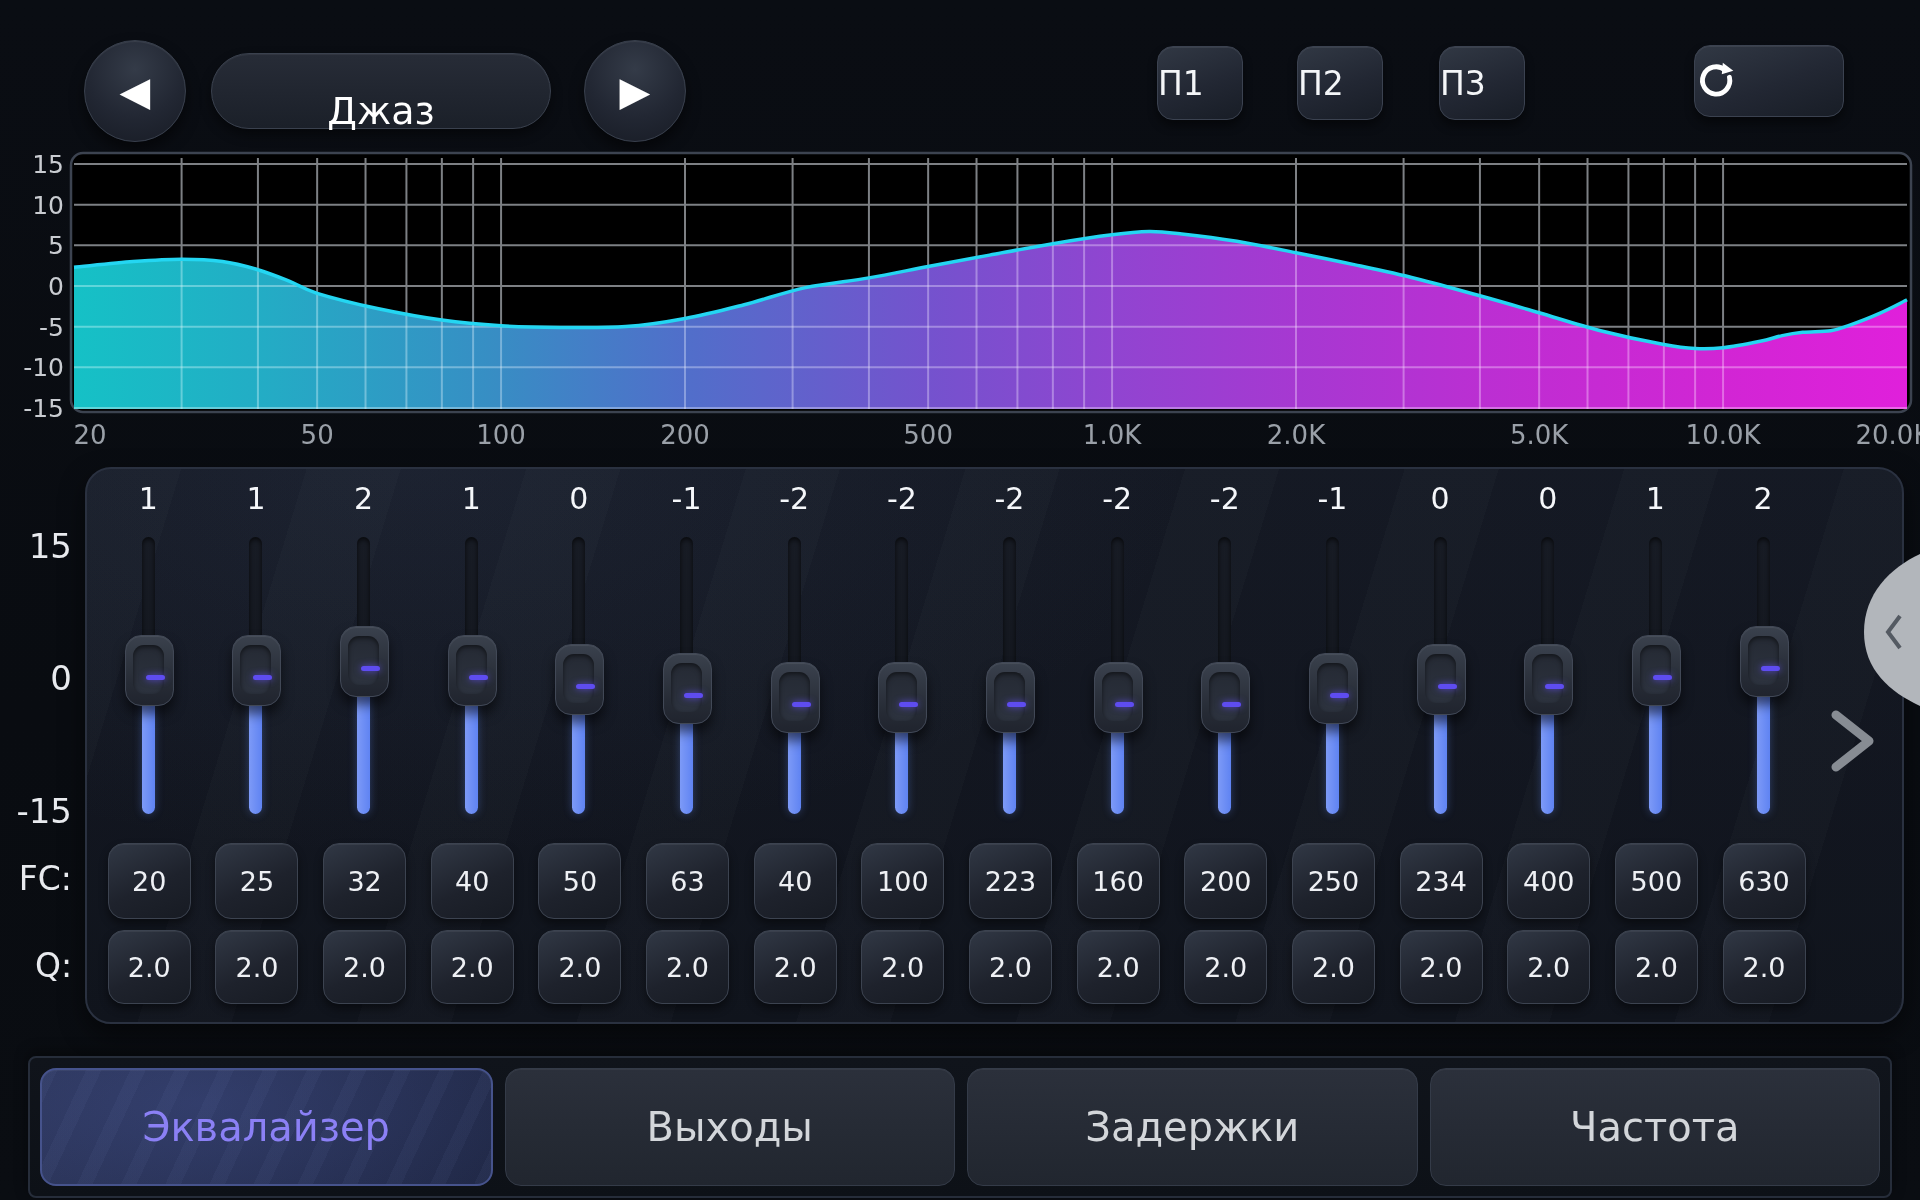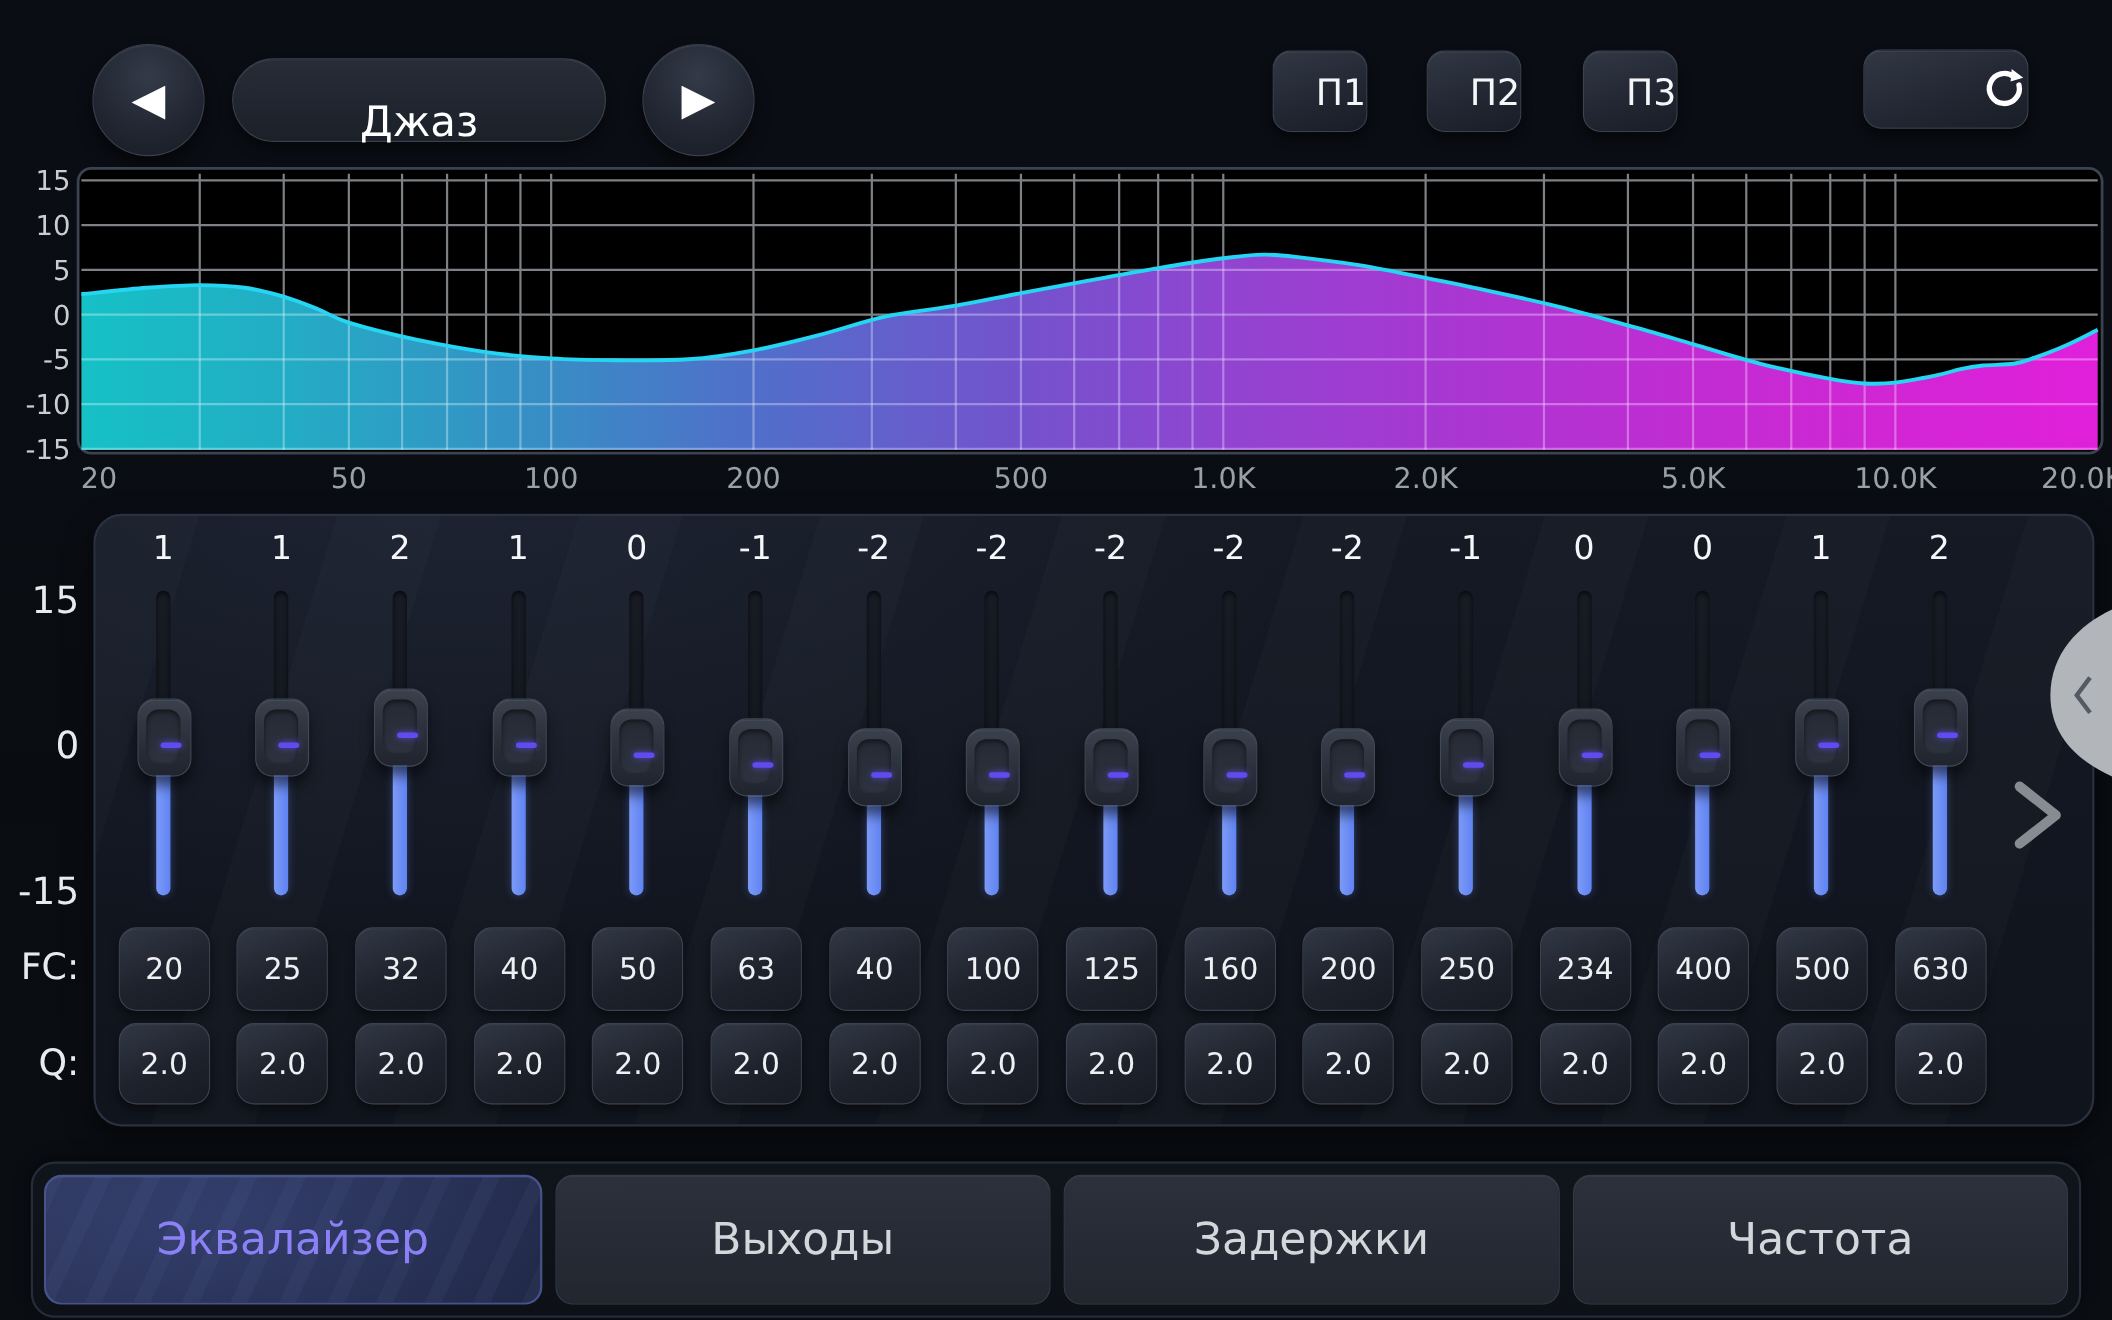--- a/index.html
+++ b/index.html
@@ -12,21 +12,21 @@
     background:radial-gradient(circle at 50% 28%,#343b48 0%,#222733 55%,#171b24 100%);
     box-shadow:0 8px 14px rgba(0,0,0,.5), inset 0 1px 1px rgba(255,255,255,.08);
     border:1px solid #39404d;display:flex;align-items:center;justify-content:center;}
   .circle-btn span{font-size:40px;color:#ffffff;line-height:1;}
   .pill{border-radius:40px;background:linear-gradient(180deg,#272c37 0%,#1b2029 100%);
     border:1.5px solid #3a414e;box-shadow:0 6px 12px rgba(0,0,0,.45), inset 0 1px 1px rgba(255,255,255,.06);
     display:flex;align-items:center;justify-content:center;}
   .pill .preset{font-size:38px;color:#ffffff;margin-top:40px;}
   .sq-btn{border-radius:16px;background:linear-gradient(160deg,#313844 0%,#222733 55%,#181d26 100%);
     border:1px solid #3b4250;box-shadow:0 6px 10px rgba(0,0,0,.45), inset 0 1px 0 rgba(255,255,255,.07);
-    display:flex;align-items:center;justify-content:flex-end;font-size:33px;color:#f4f6f8;}
+    display:flex;align-items:center;justify-content:flex-start;font-size:33px;color:#f4f6f8;}
   
   
   
   #eq-panel{left:85px;top:467px;width:1815px;height:553px;border-radius:26px;
     background:
       radial-gradient(1300px 650px at 18% 0%, rgba(95,115,160,.10), transparent 60%),
       repeating-linear-gradient(107deg, rgba(255,255,255,.015) 0 90px, rgba(0,0,0,.025) 90px 210px),
       linear-gradient(180deg,#151a25 0%,#10141d 100%);
     border:2px solid #2a3140;box-shadow:0 10px 24px rgba(0,0,0,.5);}
   .band{position:absolute;top:0;width:96px;height:553px;}
@@ -50,21 +50,21 @@
   .chip{position:absolute;left:7.5px;width:81px;border-radius:16px;
     background:linear-gradient(155deg,#313845 0%,#1e222c 55%,#171b23 100%);
     border:1px solid #3c4350;box-shadow:0 5px 9px rgba(0,0,0,.45), inset 0 1px 0 rgba(255,255,255,.06);
     display:flex;align-items:center;justify-content:center;font-size:27px;color:#eef0f4;}
   .chip.fc{top:374px;height:74px;}
   .chip.q{top:461px;height:72px;}
   .axis-label{position:absolute;width:72px;text-align:right;color:#e8eaee;}
   .axis-big{font-size:34px;}
   .axis-med{font-size:33px;}
   
-  #tabbar{left:28px;top:1056px;width:1864px;height:142px;border-radius:22px;
+  #tabbar{left:28px;top:1056px;width:1864px;height:142px;border-radius:8px;
     background:linear-gradient(180deg,#10141b,#0d1117);border:2px solid #262d3a;
     box-shadow:0 -4px 14px rgba(0,0,0,.4);display:flex;gap:12px;padding:10px;box-sizing:border-box;}
   .tab{flex:1;border-radius:16px;display:flex;align-items:center;justify-content:center;
     font-size:40px;color:#d3d6da;background:linear-gradient(180deg,#2b303b 0%,#21262f 100%);
     border:1px solid #343b48;box-shadow:inset 0 1px 0 rgba(255,255,255,.05);}
   .tab.active{background:
       repeating-linear-gradient(115deg, rgba(140,160,220,.05) 0 14px, rgba(0,0,0,0) 14px 40px),
       radial-gradient(500px 220px at 35% 30%, rgba(90,110,200,.22), transparent 70%),
       linear-gradient(135deg,#2b3457 0%,#202846 100%);
     border:2px solid #46538c;color:#8b80f5;}
@@ -342,21 +342,21 @@
       <div class="band" style="left: 874.5px;">
     <div class="gain">-2</div>
     <div class="track"></div>
     <div class="fill" style="top: 251.16px; height: 93.84px;"></div>
     <div class="knob" style="top: 192.66px;">
       <div class="knob-inner">
         <div class="knob-dash"></div>
       </div>
     </div>
     <div class="chip fc">
-      <span>125</span>
+      <span>223</span>
     </div>
     <div class="chip q">
       <span>2.0</span>
     </div>
   </div>
       <div class="band" style="left: 982.15px;">
     <div class="gain">-2</div>
     <div class="track"></div>
     <div class="fill" style="top: 251.16px; height: 93.84px;"></div>
     <div class="knob" style="top: 192.66px;">

